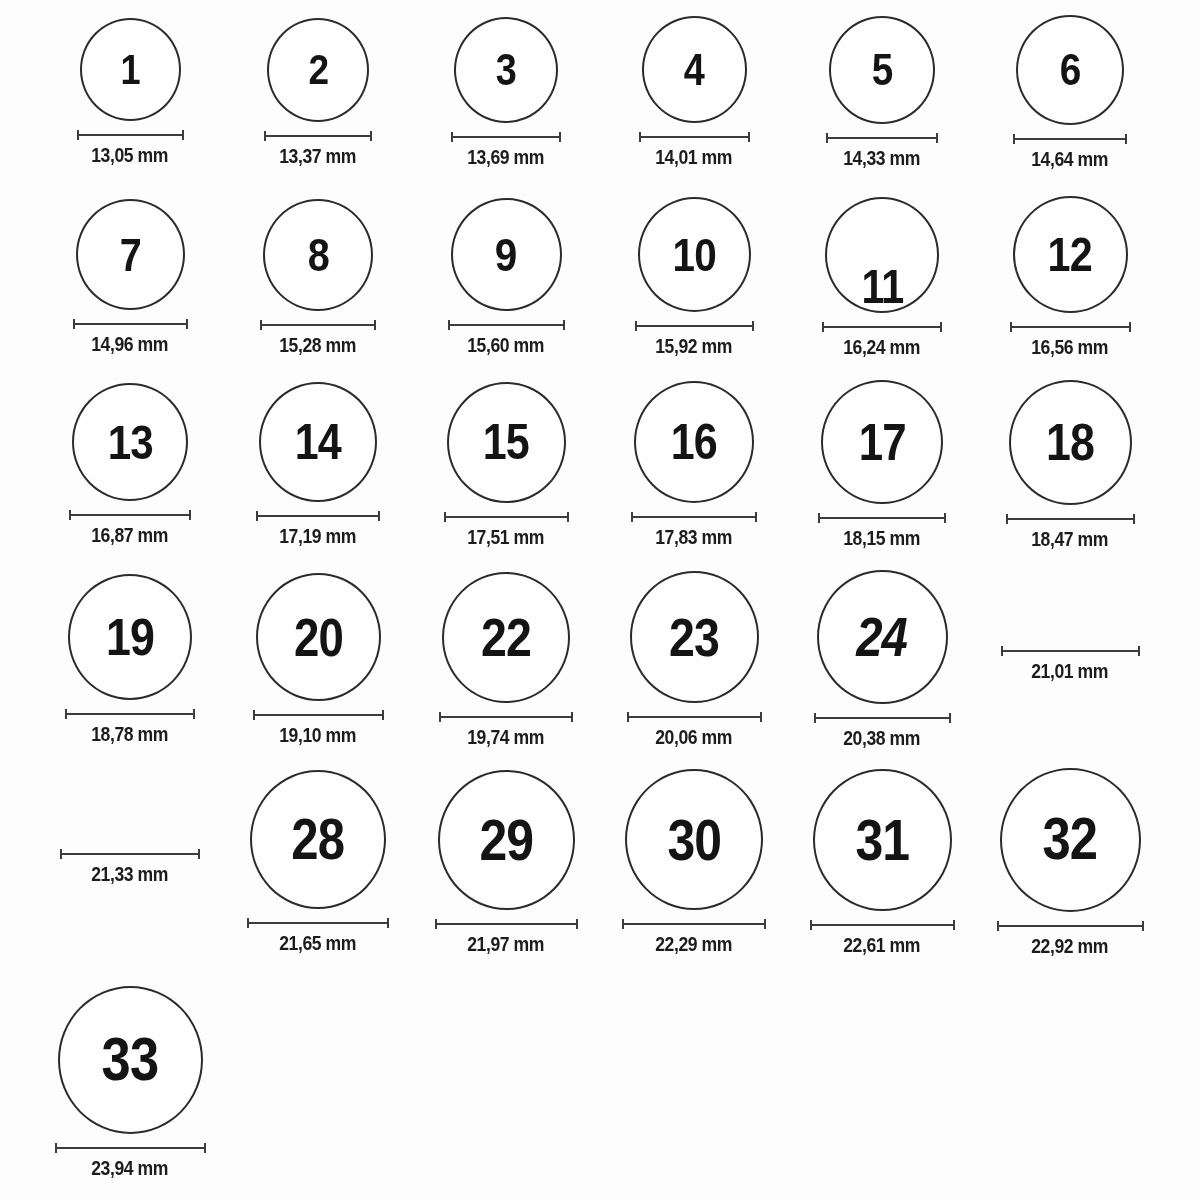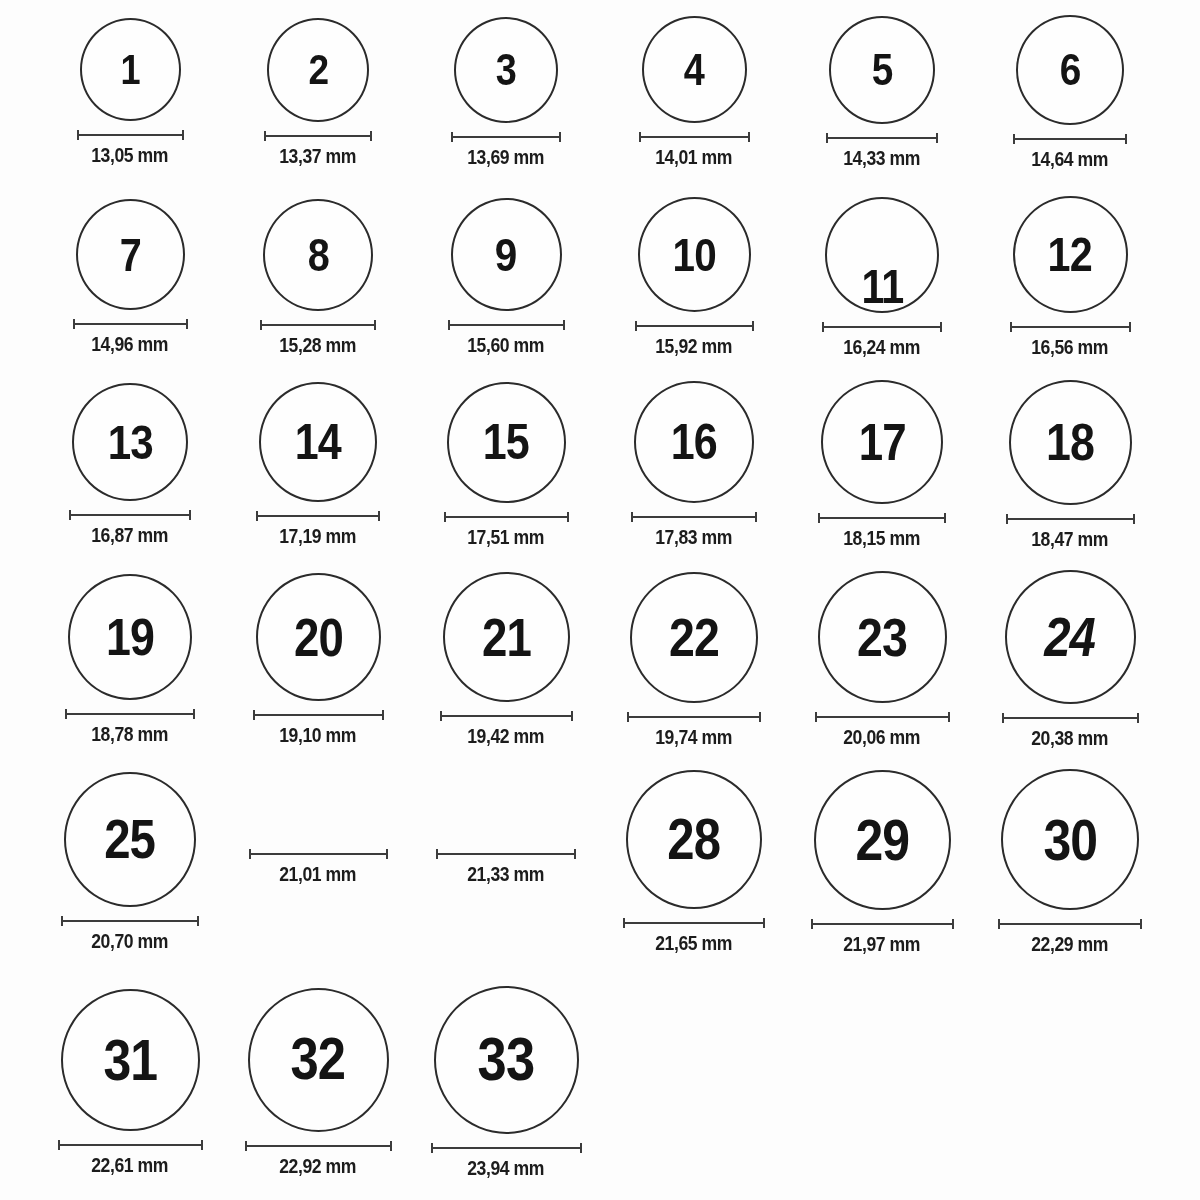--- a/index.html
+++ b/index.html
@@ -214,53 +214,39 @@
     <div class="label">18,78 mm</div>
   </div>
       <div class="cell">
     <div class="circle" style="width: 125px; height: 128px;">
       <span class="num" style="font-size: 53px;">20</span>
     </div>
     <div class="measure" style="width: 131px;"></div>
     <div class="label">19,10 mm</div>
   </div>
       <div class="cell">
-    <div class="circle" style="width: 127px; height: 130px;">
-      <span class="num" style="font-size: 53px;">21</span>
-    </div>
-    <div class="measure" style="width: 133px;"></div>
-    <div class="label">19,42 mm</div>
-  </div>
-      <div class="cell">
     <div class="circle" style="width: 128px; height: 131px;">
       <span class="num" style="font-size: 54px;">22</span>
     </div>
     <div class="measure" style="width: 134px;"></div>
     <div class="label">19,74 mm</div>
   </div>
       <div class="cell">
     <div class="circle" style="width: 129px; height: 132px;">
       <span class="num" style="font-size: 54px;">23</span>
     </div>
     <div class="measure" style="width: 135px;"></div>
     <div class="label">20,06 mm</div>
   </div>
       <div class="cell">
     <div class="circle" style="width: 131px; height: 134px; font-style: italic;">
       <span class="num" style="font-size: 55px;">24</span>
     </div>
     <div class="measure" style="width: 137px;"></div>
     <div class="label">20,38 mm</div>
-  </div>
-      <div class="cell">
-    <div class="circle" style="width: 132px; height: 135px;">
-      <span class="num" style="font-size: 55px;">25</span>
-    </div>
-    <div class="measure" style="width: 138px;"></div>
-    <div class="label">20,70 mm</div>
   </div>
       <div class="cell">
     <div class="measure" style="width: 139px;"></div>
     <div class="label">21,01 mm</div>
   </div>
       <div class="cell">
     <div class="measure" style="width: 140px;"></div>
     <div class="label">21,33 mm</div>
   </div>
       <div class="cell">

